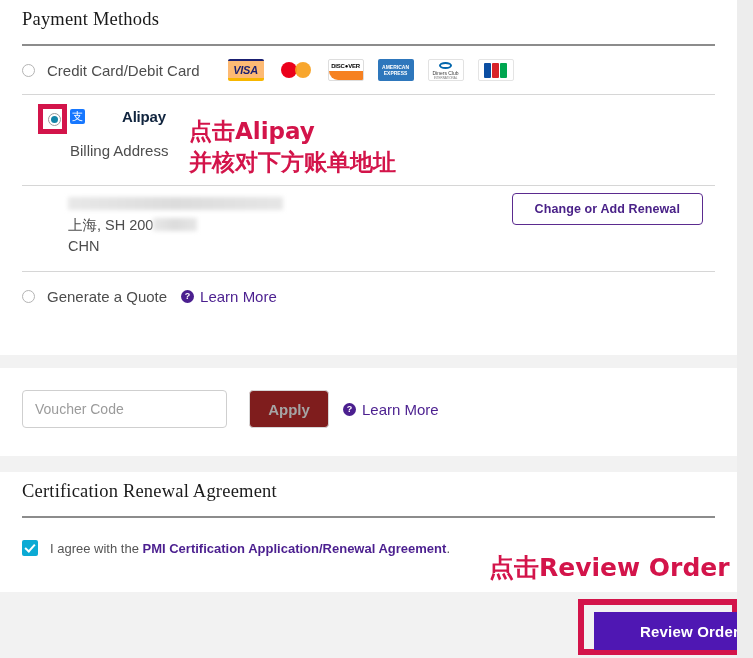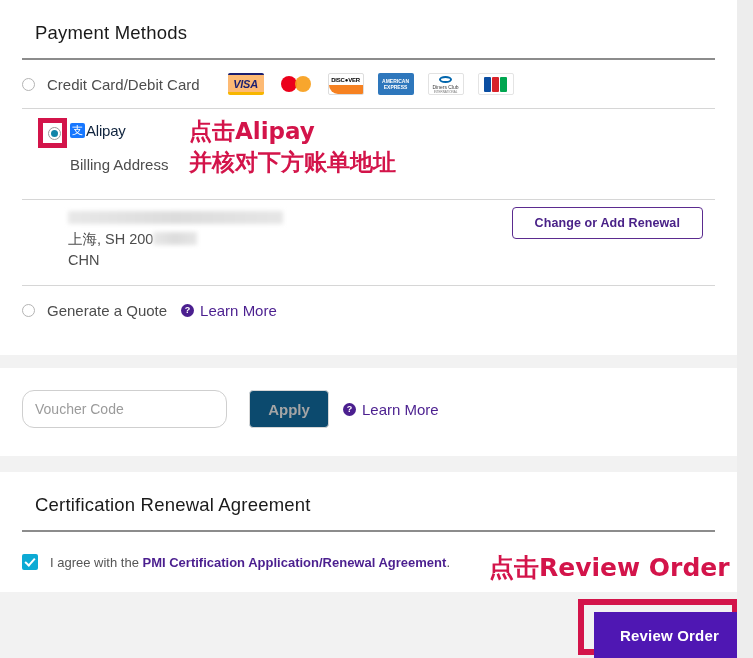--- a/index.html
+++ b/index.html
@@ -46,21 +46,22 @@
   .panel-inner {
     padding: 0 22px;
   }
 
   .section-title {
     font-size: 18.5px;
     color: #1a1a1a;
     font-weight: 400;
     letter-spacing: .2px;
     padding-top: 9px;
-    margin: 13px;
+    margin: 0;
+    font-family: Liberation Serif, serif;
   }
   .title-rule {
     height: 2px;
     background: #8c8c8c;
     margin-top: 14px;
   }
   .hr-light {
     height: 1px;
     background: #d6d6d6;
   }
@@ -226,24 +227,25 @@
     background: #1677ff;
     color: #fff;
     font-size: 11px;
     line-height: 15px;
     text-align: center;
     border-radius: 2px;
     font-family: "DejaVu Sans", sans-serif;
   }
   .alipay-text {
     font-size: 15px;
-    font-weight: normal;
+    font-weight: bold;
     color: #10243e;
     margin-left: 1px;
     letter-spacing: -.2px;
+    padding-left: 36px;
   }
   .billing-label {
     position: absolute;
     left: 48px;
     top: 47px;
     font-size: 15px;
     color: #4d4d4d;
   }
 
   .annot {
@@ -331,35 +333,35 @@
   
   .voucher-row {
     display: flex;
     align-items: center;
     padding-top: 22px;
   }
   .voucher-input {
     width: 205px;
     height: 38px;
     border: 1px solid #cfcfcf;
-    border-radius: 12px;
+    border-radius: 4px;
     padding: 0 12px;
     font-size: 14px;
     color: #333;
     box-sizing: border-box;
     background: #fff;
     font-family: "Liberation Sans", sans-serif;
     outline: none;
   }
   .voucher-input::placeholder { color: #9b9b9b; }
   .apply-btn {
     width: 80px;
     height: 38px;
     margin-left: 22px;
-    background: #0c4a6e;
+    background: #7f1d1d;
     border: 1px solid #d7d7d7;
     border-radius: 4px;
     color: #a5a5a5;
     font-size: 15px;
     font-weight: bold;
     font-family: "Liberation Sans", sans-serif;
     cursor: default;
   }
 
   
@@ -404,29 +406,30 @@
     width: 160px;
     height: 56px;
     border: 6px solid #d3144a;
     box-sizing: border-box;
   }
   .review-btn {
     position: absolute;
     left: 594px;
     top: 612px;
     width: 151px;
-    height: 46px;
+    height: 38px;
     background: #4f17b3;
     color: #fff;
     border: none;
     font-size: 15px;
     font-weight: bold;
     font-family: "Liberation Sans", sans-serif;
     letter-spacing: .2px;
     cursor: pointer;
+    text-align: right;
   }
 </style>
 </head>
 <body>
 
 <div class="page">
 
   <div class="panel" id="panel-payment">
     <div class="panel-inner">
       <h2 class="section-title">Payment Methods</h2>

